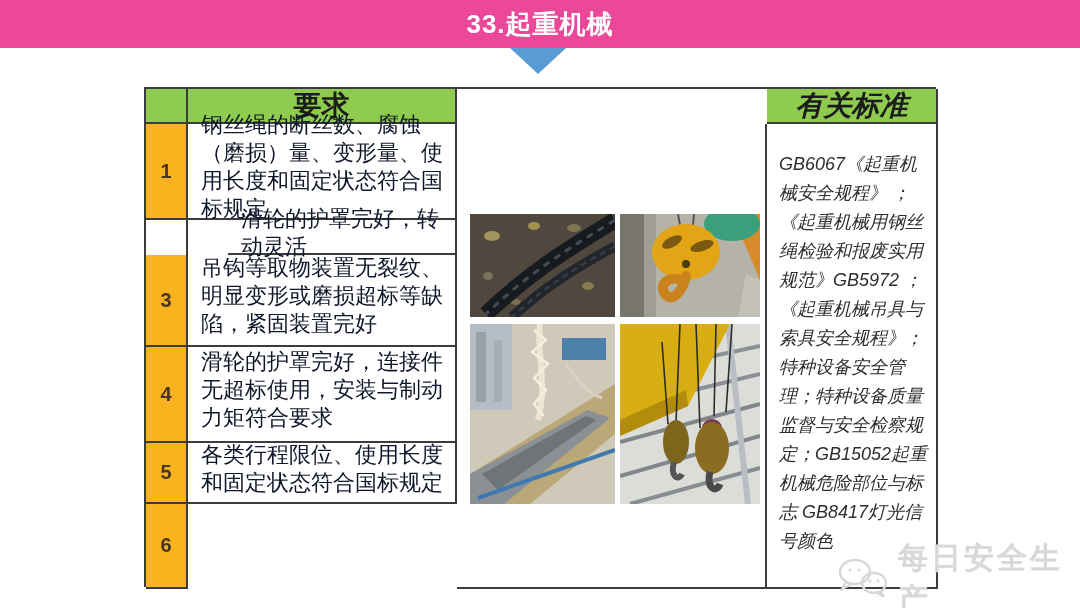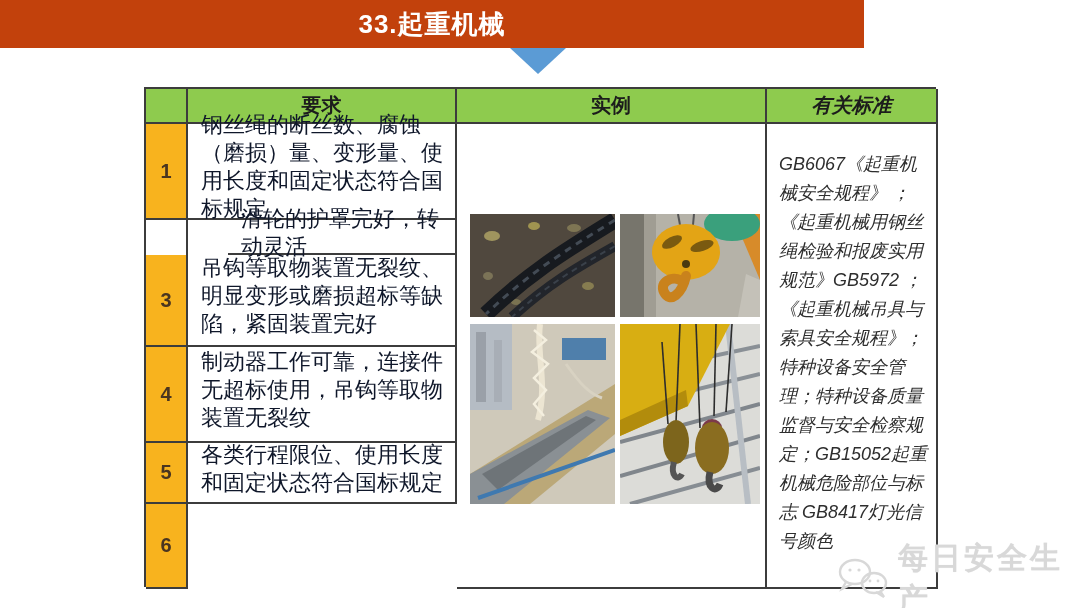--- a/index.html
+++ b/index.html
@@ -1,36 +1,36 @@
 <!DOCTYPE html>
 <html><head>
 <meta charset="utf-8">
 <style>
   * { margin:0; padding:0; box-sizing:border-box; }
   html,body { width:1080px; height:608px; background:#fdfdfd; overflow:hidden;
               font-family:"Liberation Sans","DejaVu Sans",sans-serif; }
   .stage { position:relative; width:1080px; height:608px; background:#ffffff; }
 
   
-  .title-bar { position:absolute; left:0; top:0; width:864px; height:48px;
-               background:#c2410c; display:flex; align-items:center; justify-content:center; }
+  .title-bar { position:absolute; left:0; top:0; width:1080px; height:48px;
+               background:#ec4899; display:flex; align-items:center; justify-content:center; }
   .title-text { color:#ffffff; font-size:26px; font-weight:bold; letter-spacing:1px; }
   .title-arrow { position:absolute; left:510px; top:48px; width:0; height:0;
                  border-left:28px solid transparent; border-right:28px solid transparent;
                  border-top:26px solid #5B9BD5; }
 
   
   .ctable { position:absolute; left:144px; top:87px; width:792px; height:500px;
             display:grid;
             grid-template-columns:42px 269px 310px 171px;
             grid-template-rows:35px 96px 35px 92px 96px 61px 85px;
             border-top:2px solid #3C3C3C; border-left:2px solid #3C3C3C; background:#fff; }
   .cell { border-right:2px solid #3C3C3C; border-bottom:2px solid #3C3C3C; }
   .head { background:#8ECB4E; display:flex; align-items:center; justify-content:center;
-          font-size:20px; font-weight:bold; color:#1c1c1c; }
+          font-size:28px; font-weight:bold; color:#1c1c1c; }
   .num  { background:#F8B31E; display:flex; align-items:center; justify-content:center;
           font-size:20px; font-weight:bold; color:#4a3520; }
   .req  { display:flex; align-items:center; padding:2px 8px 10px 13px;
           font-size:22px; line-height:28px; color:#0f172a; }
   .c1 { grid-column:1; } .c2 { grid-column:2; } .c3 { grid-column:3; } .c4 { grid-column:4;font-style:italic; }
   .r1 { grid-row:1; } .r2 { grid-row:2; } .r3 { grid-row:3;margin-left:40px; } .r4 { grid-row:4; }
   .r5 { grid-row:5; } .r6 { grid-row:6; } .r7 { grid-row:7; }
   .span-rows { grid-row:2 / 8; }
 
   .photos-cell { position:relative; background:#fff; }
@@ -57,34 +57,33 @@
 
   <div class="title-bar">
     <div class="title-text">33.起重机械</div>
   </div>
   <div class="title-arrow"></div>
 
   <div class="ctable">
 
     <div class="cell head c1 r1"></div>
     <div class="cell head c2 r1">要求</div>
-    <div class="cell head c3 r1">实例</div>
     <div class="cell head c4 r1">有关标准</div>
 
     <div class="cell num c1 r2">1</div>
     <div class="cell req c2 r2">钢丝绳的断丝数、腐蚀（磨损）量、变形量、使用长度和固定状态符合国标规定</div>
 
     <div class="cell num c1 r3"></div>
     <div class="cell req c2 r3">滑轮的护罩完好，转动灵活</div>
 
     <div class="cell num c1 r4">3</div>
     <div class="cell req c2 r4">吊钩等取物装置无裂纹、明显变形或磨损超标等缺陷，紧固装置完好</div>
 
     <div class="cell num c1 r5">4</div>
-    <div class="cell req c2 r5">制动器工作可靠，连接件无超标使用，吊钩等取物装置无裂纹</div>
+    <div class="cell req c2 r5">滑轮的护罩完好，连接件无超标使用，安装与制动力矩符合要求</div>
 
     <div class="cell num c1 r6">5</div>
     <div class="cell req c2 r6">各类行程限位、使用长度和固定状态符合国标规定</div>
 
     <div class="cell num c1 r7">6</div>
 
     <div class="cell photos-cell c3 span-rows">
 
       <div class="photo ph-tl">
         <svg width="145" height="103" viewBox="0 0 145 103">

